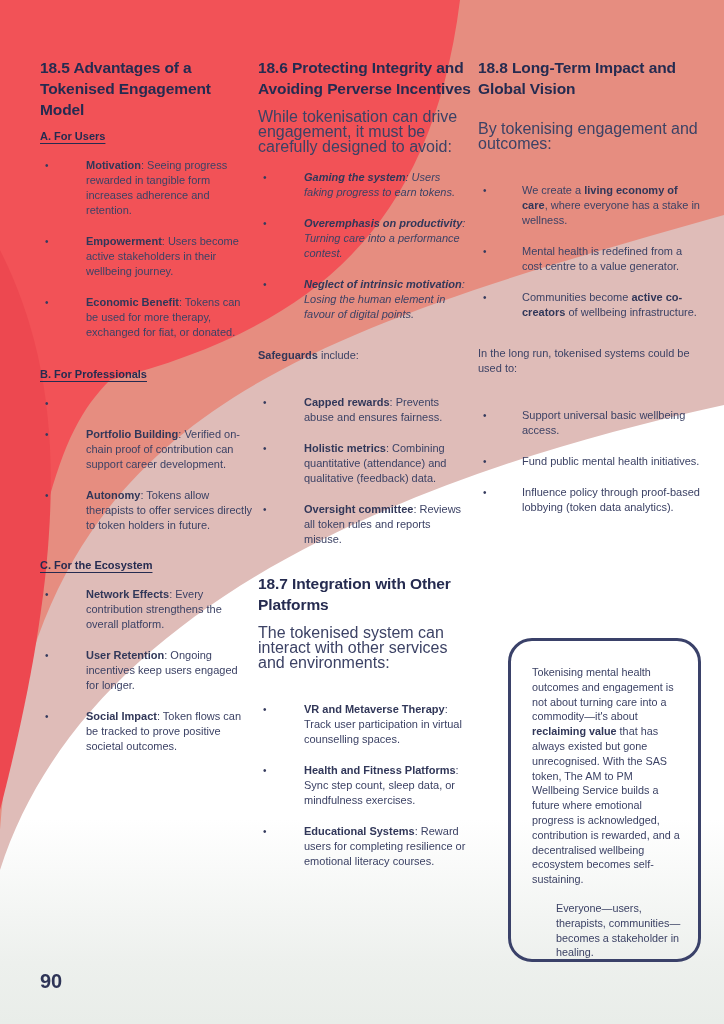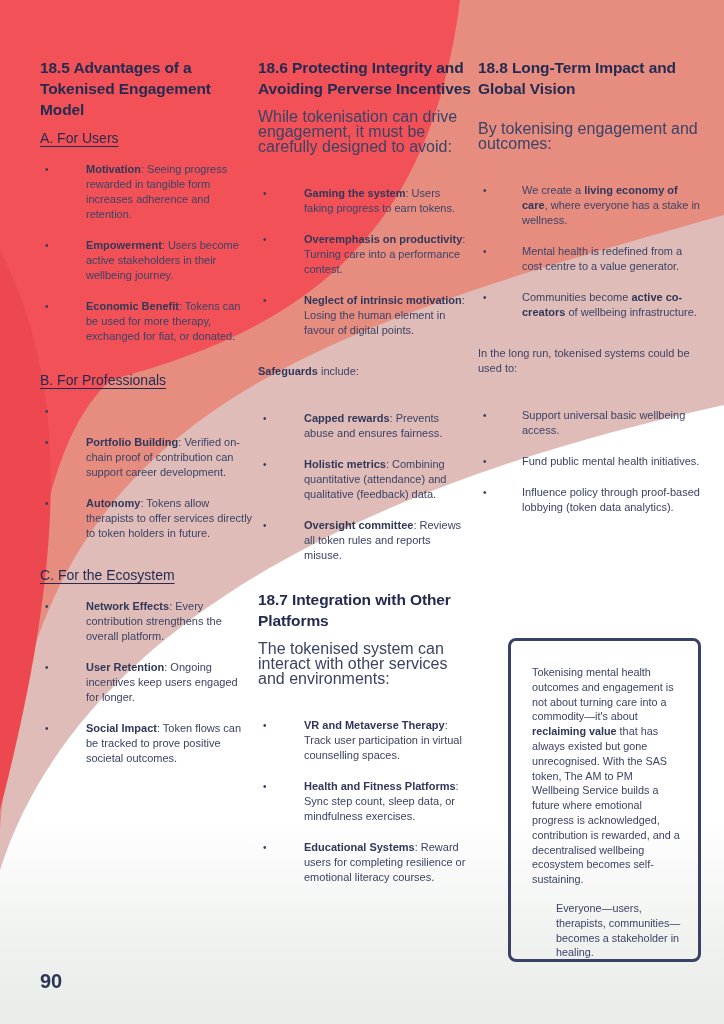--- a/index.html
+++ b/index.html
@@ -15,41 +15,41 @@
   .col{position:absolute;top:57px;}
   .col1{left:40px;width:213px;}
   .col2{left:258px;width:213px;}
   .col3{left:478px;width:226px;}
   h1{
     font-size:15.5px;line-height:21px;margin:0 0 10px 0;
     font-weight:bold;color:#252b50;letter-spacing:-0.1px;
   }
   .h187{margin-top:26px;}
   .sec-title{
-    font-size:14px;font-weight:normal;color:#252b50;
+    font-size:11px;font-weight:bold;color:#252b50;
     text-decoration:underline;text-underline-offset:3px;
     margin:0;
   }
   .sec-title.mtB{margin-top:28px;}
   .sec-title.mtC{margin-top:26px;}
   .para{font-size:16px;line-height:15px;margin:12px 0 0 0;}
   .lead{margin-top:26px;font-size:11px;line-height:15px;}
   .list{margin-top:32px;}
   .list.tight{margin-top:16px;}
   .li{display:flex;margin-bottom:16px;}
   .li:last-child{margin-bottom:0;}
   .dot{flex:0 0 46px;padding-left:5px;box-sizing:border-box;font-size:10px;line-height:15px;color:#353b5e;}
   .col3 .dot{flex-basis:44px;}
   .dot::before{content:"\2022";}
   .btxt{flex:1;font-size:11px;line-height:15px;}
   b,strong{font-weight:bold;color:#313759;}
   .callout{
     position:absolute;left:508px;top:638px;width:193px;height:324px;
     box-sizing:border-box;
-    border:3px solid #3a4169;border-radius:8px;
+    border:3px solid #3a4169;border-radius:24px;
     padding:24px 16px 18px 21px;
     background:transparent;
   }
   .callout p{font-size:10.8px;line-height:14.8px;margin:0 0 14px 0;}
   .callout p:last-child{margin-bottom:0;margin-left:24px;}
   .pagenum{
     position:absolute;left:40px;top:970px;
     font-size:20px;font-weight:bold;color:#2e3457;
   }
 </style>
@@ -113,21 +113,21 @@
         <span class="dot"></span>
         <div class="btxt"><strong>Social Impact</strong><span>: Token flows can be tracked to prove positive societal outcomes.</span></div>
       </div>
     </div>
   </div>
 
   <div class="col col2">
     <h1>18.6 Protecting Integrity and Avoiding Perverse Incentives</h1>
     <p class="para" style="margin-top:0;">While tokenisation can drive engagement, it must be carefully designed to avoid:</p>
 
-    <div class="list" style="">
+    <div class="list" style="margin-top:16px;font-style:italic;">
       <div class="li">
         <span class="dot"></span>
         <div class="btxt"><strong>Gaming the system</strong><span>: Users faking progress to earn tokens.</span></div>
       </div>
       <div class="li">
         <span class="dot"></span>
         <div class="btxt"><strong>Overemphasis on productivity</strong><span>: Turning care into a performance contest.</span></div>
       </div>
       <div class="li">
         <span class="dot"></span>

